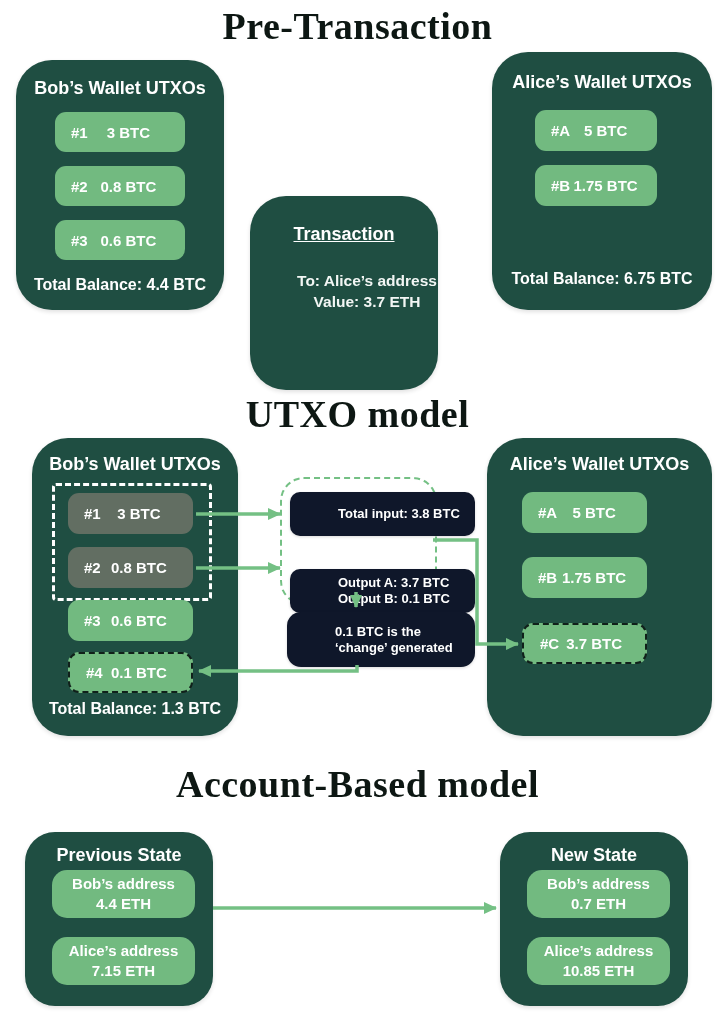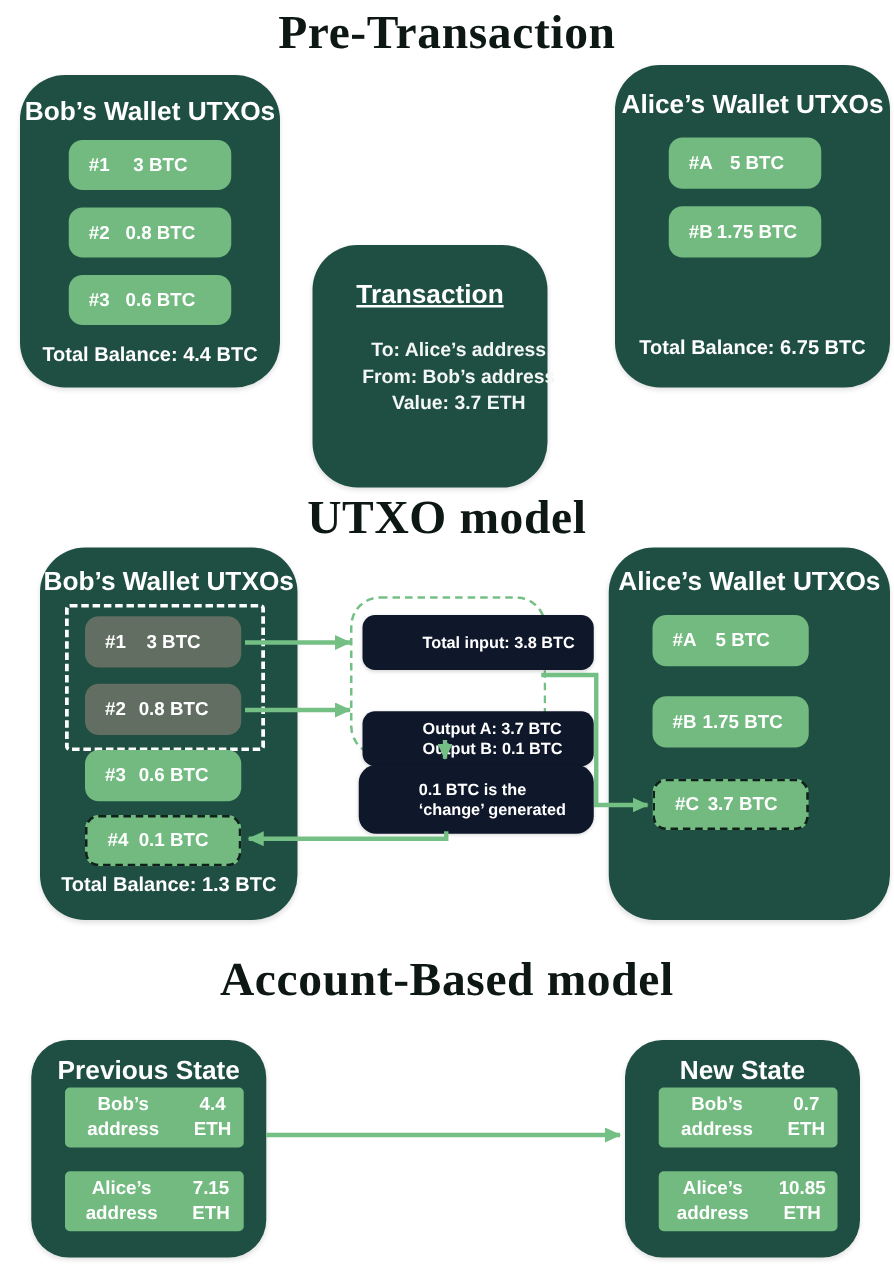--- a/index.html
+++ b/index.html
@@ -11,21 +11,21 @@
     position:absolute;left:0;width:100%;text-align:center;
     font-family:"Liberation Serif","DejaVu Serif",serif;
     font-weight:700;font-size:38px;color:#0d1713;letter-spacing:0.5px;
   }
   .panel{
     position:absolute;background:#1f4e42;border-radius:36px;color:#ffffff;
     box-shadow:0 2px 4px rgba(0,0,0,0.12);
   }
   .panel-title{
     position:absolute;left:0;width:100%;text-align:center;
-    font-weight:700;font-size:21px;color:#ffffff;
+    font-weight:700;font-size:18px;color:#ffffff;
   }
   .chip{
     position:absolute;background:#72ba80;border-radius:11px;
     display:flex;align-items:center;padding:0 16px;box-sizing:border-box;
     font-size:15px;font-weight:600;color:#ffffff;
   }
   .chip .id{flex:0 0 auto;}
   .chip .val{flex:1 1 auto;text-align:center;}
   .chip.spent{background:#626e62;}
   .chip.dashed-black{border:2px dashed #10201a;}
@@ -44,22 +44,22 @@
     position:absolute;border:2px dashed #74c084;border-radius:24px;background:transparent;
   }
   .flow-box{
     position:absolute;background:#0f172a;border-radius:10px;color:#ffffff;
     display:flex;flex-direction:column;align-items:flex-start;justify-content:center;
     font-size:13px;font-weight:700;line-height:16px;text-align:center;
     box-shadow:0 1px 3px rgba(0,0,0,0.15);
     padding-left:48px;
   }
   .state-chip{
-    position:absolute;background:#72ba80;border-radius:4px;color:#ffffff;
-    display:flex;flex-direction:row;align-items:center;justify-content:center;
+    position:absolute;background:#72ba80;border-radius:15px;color:#ffffff;
+    display:flex;flex-direction:column;align-items:center;justify-content:center;
     font-size:15px;font-weight:600;line-height:20px;text-align:center;
   }
   .arrow-layer{position:absolute;left:0;top:0;z-index:6;pointer-events:none;}
 </style>
 </head>
 <body>
 
 <div id="canvas">
 
   <div class="heading" style="top:4px;font-family:Liberation Serif, serif;">Pre-Transaction</div>
@@ -78,21 +78,20 @@
       <span class="id">#3</span>
       <span class="val">0.6 BTC</span>
     </div>
     <div class="total" style="top:216px;">Total Balance: 4.4 BTC</div>
   </div>
 
   <div class="panel" style="left:250px;top:196px;width:188px;height:194px;">
     <div class="panel-title" style="top:28px;text-decoration:underline;">Transaction</div>
     <div class="tx-lines" style="top:74px;">
       <div>To: Alice’s address</div>
-      <div>From: Bob’s address</div>
       <div>Value: 3.7 ETH</div>
     </div>
   </div>
 
   <div class="panel" style="left:492px;top:52px;width:220px;height:258px;">
     <div class="panel-title" style="top:20px;">Alice’s Wallet UTXOs</div>
     <div class="chip" style="left:43px;top:58px;width:122px;height:41px;">
       <span class="id">#A</span>
       <span class="val">5 BTC</span>
     </div>

